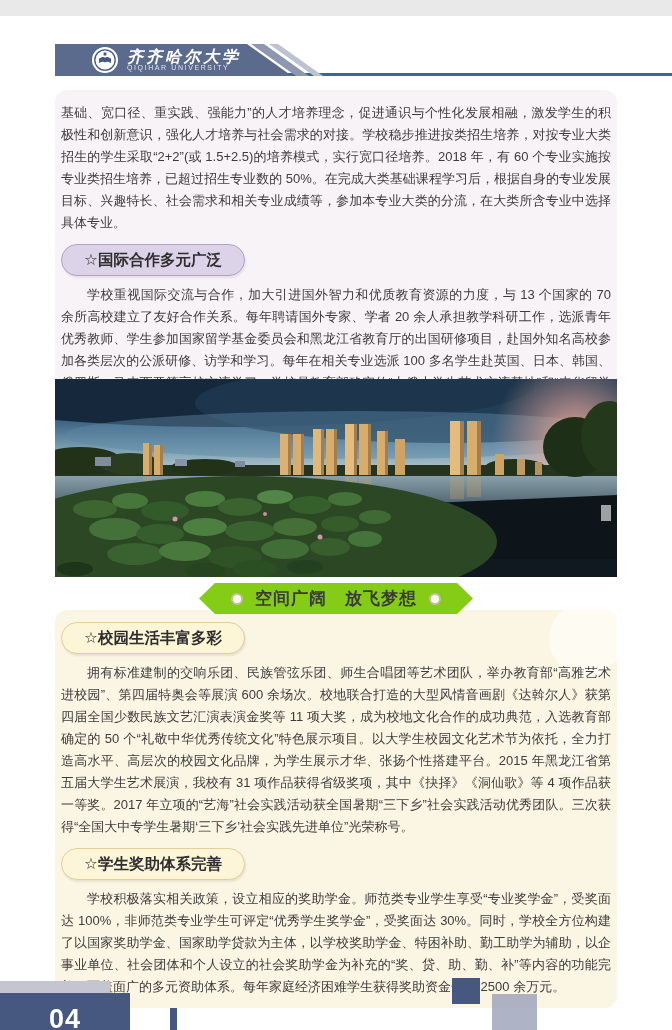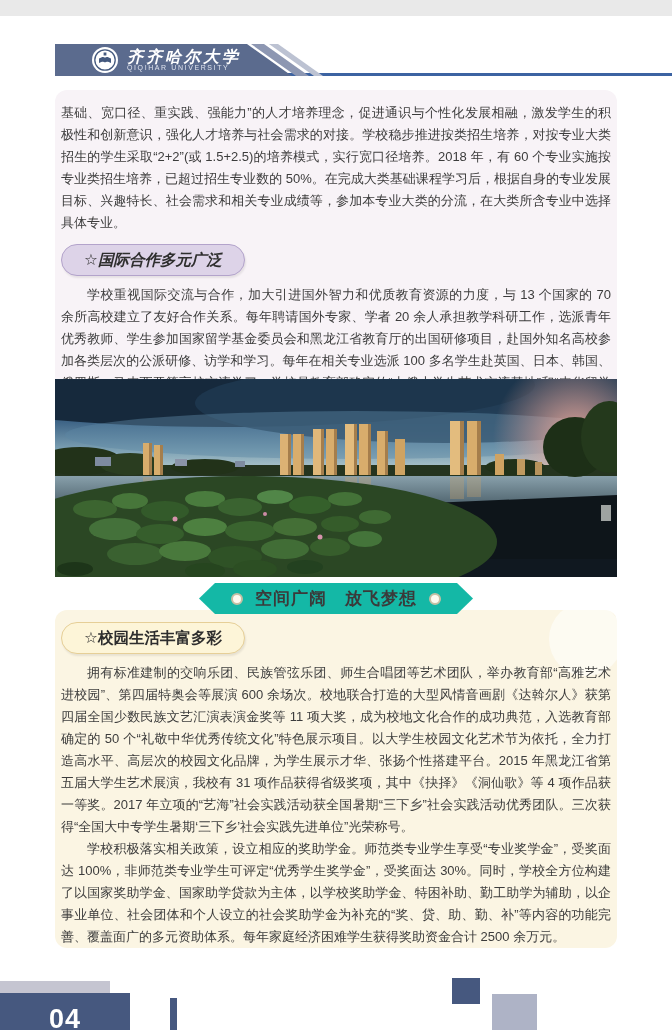--- a/index.html
+++ b/index.html
@@ -16,39 +16,39 @@
   .brand-logo{width:28px;height:28px;flex:0 0 28px;margin-right:8px;}
   .brand-cn{font-size:16px;font-weight:700;font-style:italic;letter-spacing:3px;color:#ffffff;line-height:15px;}
   .brand-en{font-size:7px;letter-spacing:1.6px;color:#dfe3ee;line-height:8px;}
   .stripe{position:absolute;top:28px;height:32px;transform:skewX(54.6deg);transform-origin:0 0;z-index:2;}
   .stripe-1{left:251px;width:13px;background:#8d97b2;}
   .stripe-2{left:269px;width:9px;background:#bcc2d2;}
   .header-rule{position:absolute;left:55px;top:57px;width:617px;height:3px;background:#3c63a2;z-index:1;}
   
   .panel{position:absolute;left:55px;width:562px;box-sizing:border-box;border-radius:12px;z-index:1;}
   .panel-pink{top:74px;background:#f8f3f7;padding:12px 6px 14px 6px;}
-  .panel-cream{top:594px;background:#fbf5e3;padding:12px 6px 0 6px;}
+  .panel-cream{top:594px;background:#fbf5e3;padding:12px 6px 10px 6px;}
   .panel-cream::before{content:"";position:absolute;right:-6px;top:-8px;width:74px;height:74px;border-radius:50%;background:rgba(255,255,255,.55);}
   .panel-cream::after{content:"";position:absolute;right:18px;top:108px;width:56px;height:56px;border-radius:50%;background:rgba(255,255,255,.35);}
   .para{margin:0;font-size:13px;line-height:22px;text-align:justify;color:#3c3c3c;position:relative;z-index:2;}
   .para.indent{text-indent:2em;}
-  .para + .pill-row{margin-top:10px;font-style:italic;}
+  .para + .pill-row{margin-top:10px;}
   .pill-row{margin:0 0 8px 0;position:relative;z-index:2;}
   .pill{
     display:inline-block;padding:0 22px;height:30px;line-height:30px;border-radius:16px;
     font-size:15.5px;font-weight:700;color:#2e2e2e;box-shadow:1px 2px 2px rgba(0,0,0,.08);
   }
   .pill-purple{background:#ddd3e8;border:1px solid #b3a3cb;}
   .pill-cream{background:#fdf5d8;border:1px solid #e6cf97;}
   
   .photo{position:absolute;left:55px;top:363px;width:562px;height:198px;margin:0;z-index:2;overflow:hidden;}
   
   .ribbon{
     position:absolute;top:567px;left:50%;transform:translateX(-50%);z-index:4;
-    background:#14b8a6;padding:4px 20px;display:flex;align-items:center;white-space:nowrap;
+    background:#84cc16;padding:4px 20px;display:flex;align-items:center;white-space:nowrap;
     clip-path:polygon(16px 0,calc(100% - 16px) 0,100% 50%,calc(100% - 16px) 100%,16px 100%,0 50%);
     filter:drop-shadow(0 2px 2px rgba(0,0,0,.15));
   }
   .ribbon-text{font-size:17px;font-weight:700;letter-spacing:1px;color:#3a3a3a;}
   .ribbon-dot{width:8px;height:8px;border-radius:50%;background:#fdfaf0;border:2px solid #c6bfa4;margin:0 12px;flex:0 0 8px;}
   
   .ft-graybar-left{position:absolute;left:0;top:965px;width:110px;height:13px;background:#c5c5d1;z-index:1;}
   .ft-pagebox{position:absolute;left:0;top:977px;width:130px;height:53px;background:#46587f;z-index:2;
     display:flex;align-items:center;justify-content:center;}
   .ft-pagenum{color:#ffffff;font-size:27px;font-weight:700;letter-spacing:1px;}
@@ -208,20 +208,23 @@
     <span class="ribbon-dot"></span>
     <span class="ribbon-text">空间广阔　放飞梦想</span>
     <span class="ribbon-dot"></span>
   </div>
 
   <section class="panel panel-cream">
     <div class="pill-row">
       <span class="pill pill-cream">☆校园生活丰富多彩</span>
     </div>
     <p class="para indent">拥有标准建制的交响乐团、民族管弦乐团、师生合唱团等艺术团队，举办教育部“高雅艺术进校园”、第四届特奥会等展演 600 余场次。校地联合打造的大型风情音画剧《达斡尔人》获第四届全国少数民族文艺汇演表演金奖等 11 项大奖，成为校地文化合作的成功典范，入选教育部确定的 50 个“礼敬中华优秀传统文化”特色展示项目。以大学生校园文化艺术节为依托，全力打造高水平、高层次的校园文化品牌，为学生展示才华、张扬个性搭建平台。2015 年黑龙江省第五届大学生艺术展演，我校有 31 项作品获得省级奖项，其中《抉择》《洞仙歌》等 4 项作品获一等奖。2017 年立项的“艺海”社会实践活动获全国暑期“三下乡”社会实践活动优秀团队。三次获得“全国大中专学生暑期‘三下乡’社会实践先进单位”光荣称号。</p>
+    <div class="pill-row" style="margin-top:10px;">
+      <span class="pill pill-cream">☆学生奖助体系完善</span>
+    </div>
     <p class="para indent">学校积极落实相关政策，设立相应的奖助学金。师范类专业学生享受“专业奖学金”，受奖面达 100%，非师范类专业学生可评定“优秀学生奖学金”，受奖面达 30%。同时，学校全方位构建了以国家奖助学金、国家助学贷款为主体，以学校奖助学金、特困补助、勤工助学为辅助，以企事业单位、社会团体和个人设立的社会奖助学金为补充的“奖、贷、助、勤、补”等内容的功能完善、覆盖面广的多元资助体系。每年家庭经济困难学生获得奖助资金合计 2500 余万元。</p>
   </section>
 
   <div class="ft-graybar-left"></div>
   <div class="ft-pagebox">
     <span class="ft-pagenum">04</span>
   </div>
   <div class="ft-vbar"></div>
   <div class="ft-sq-blue"></div>
   <div class="ft-sq-gray"></div>

